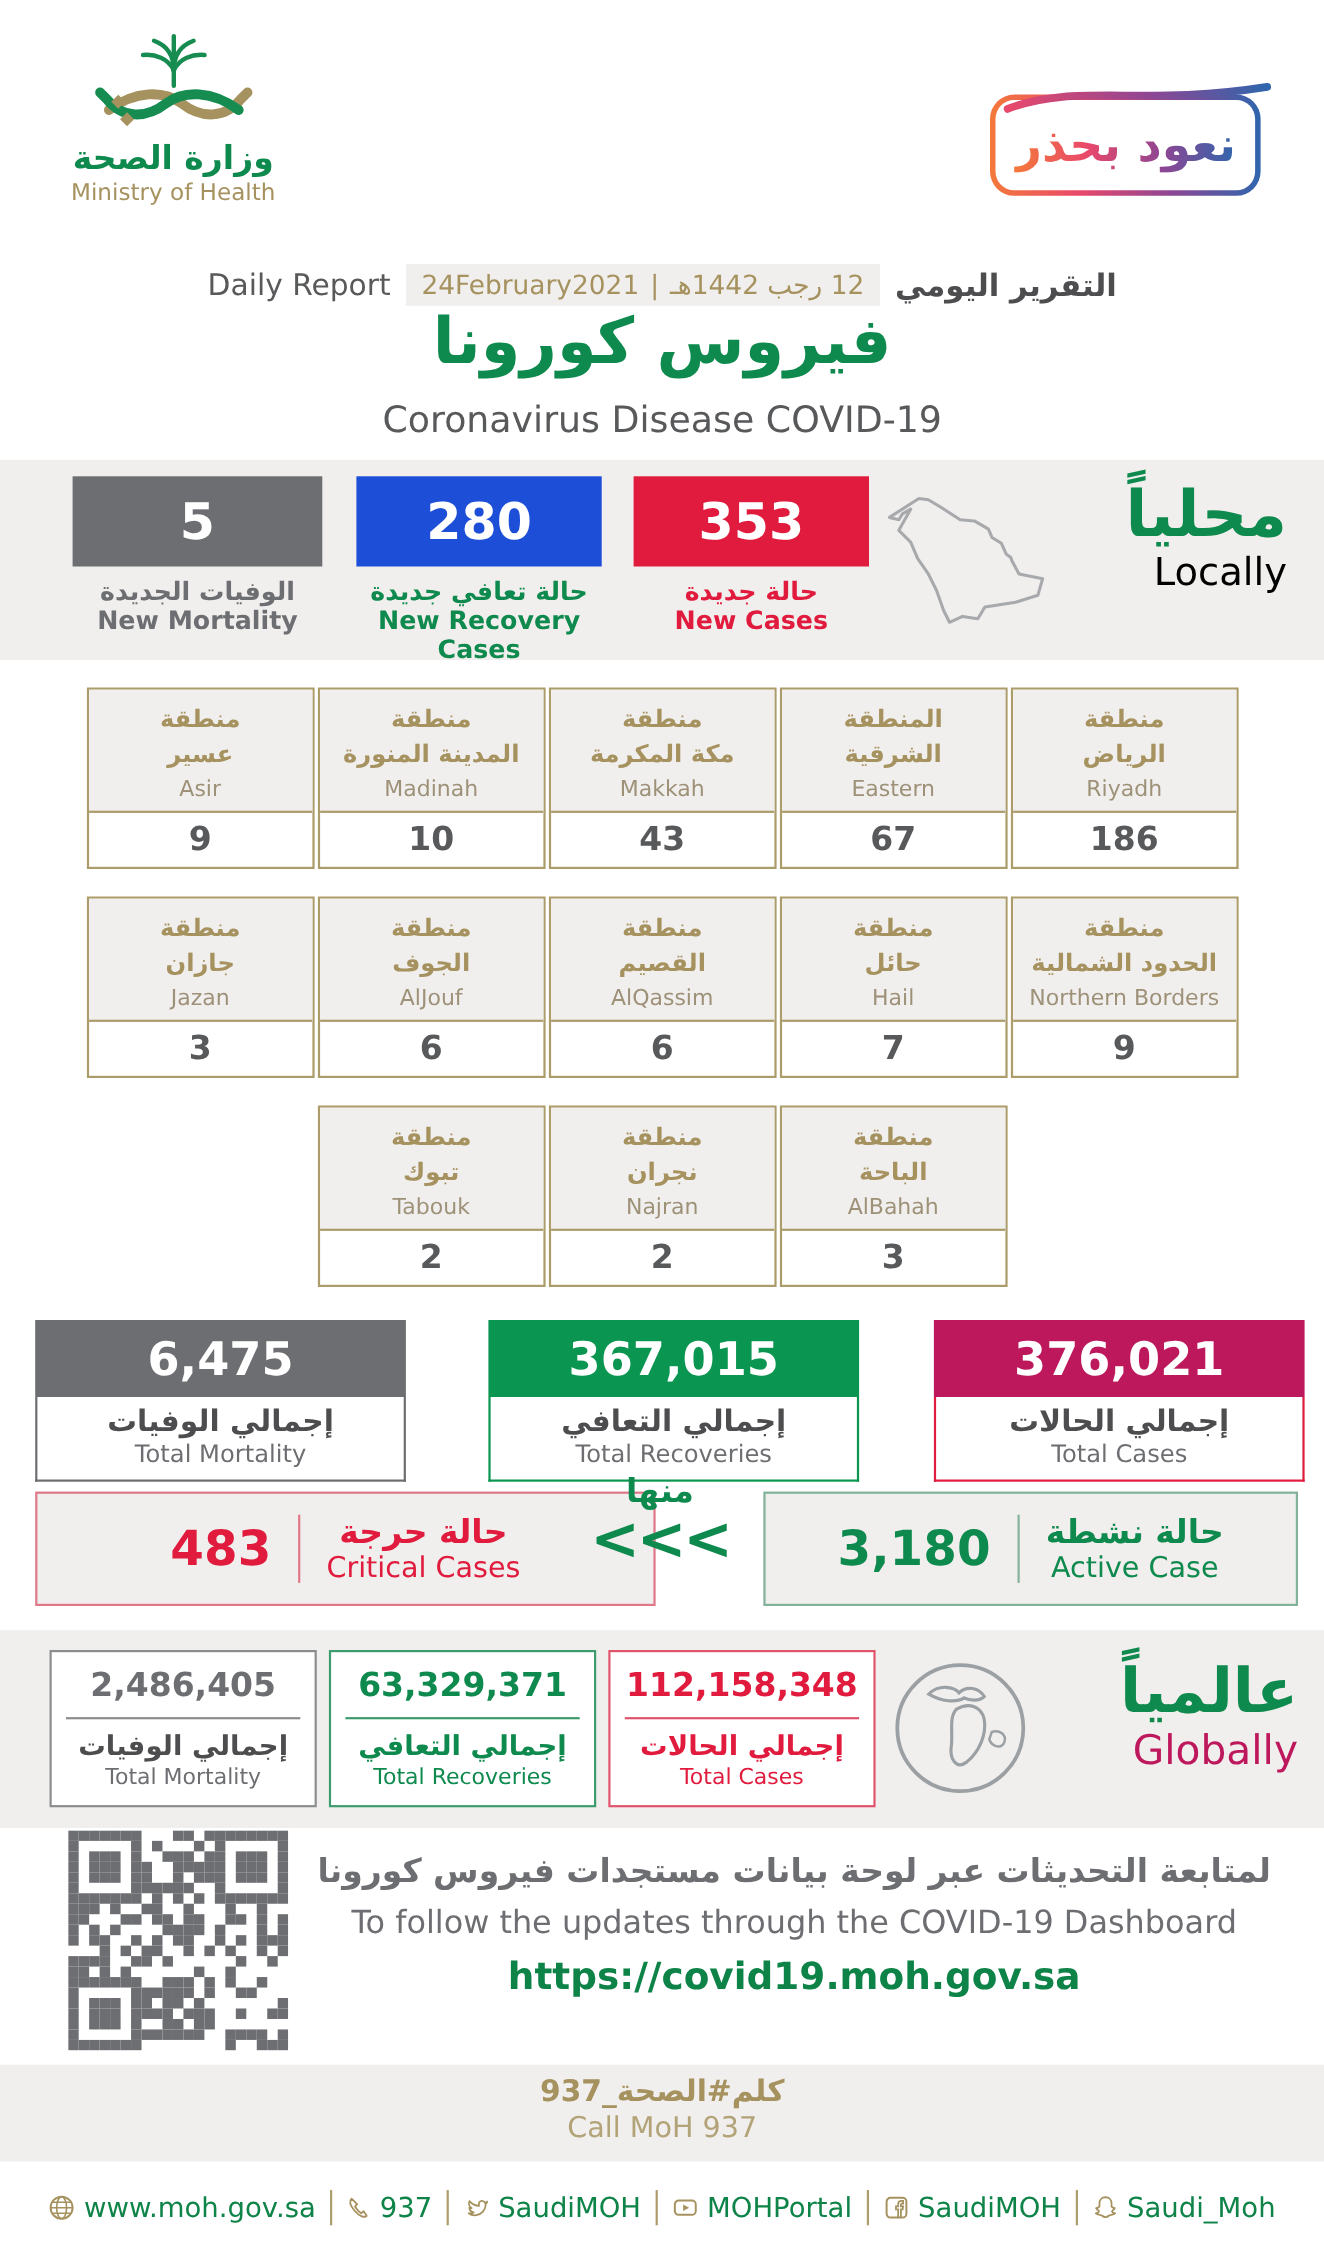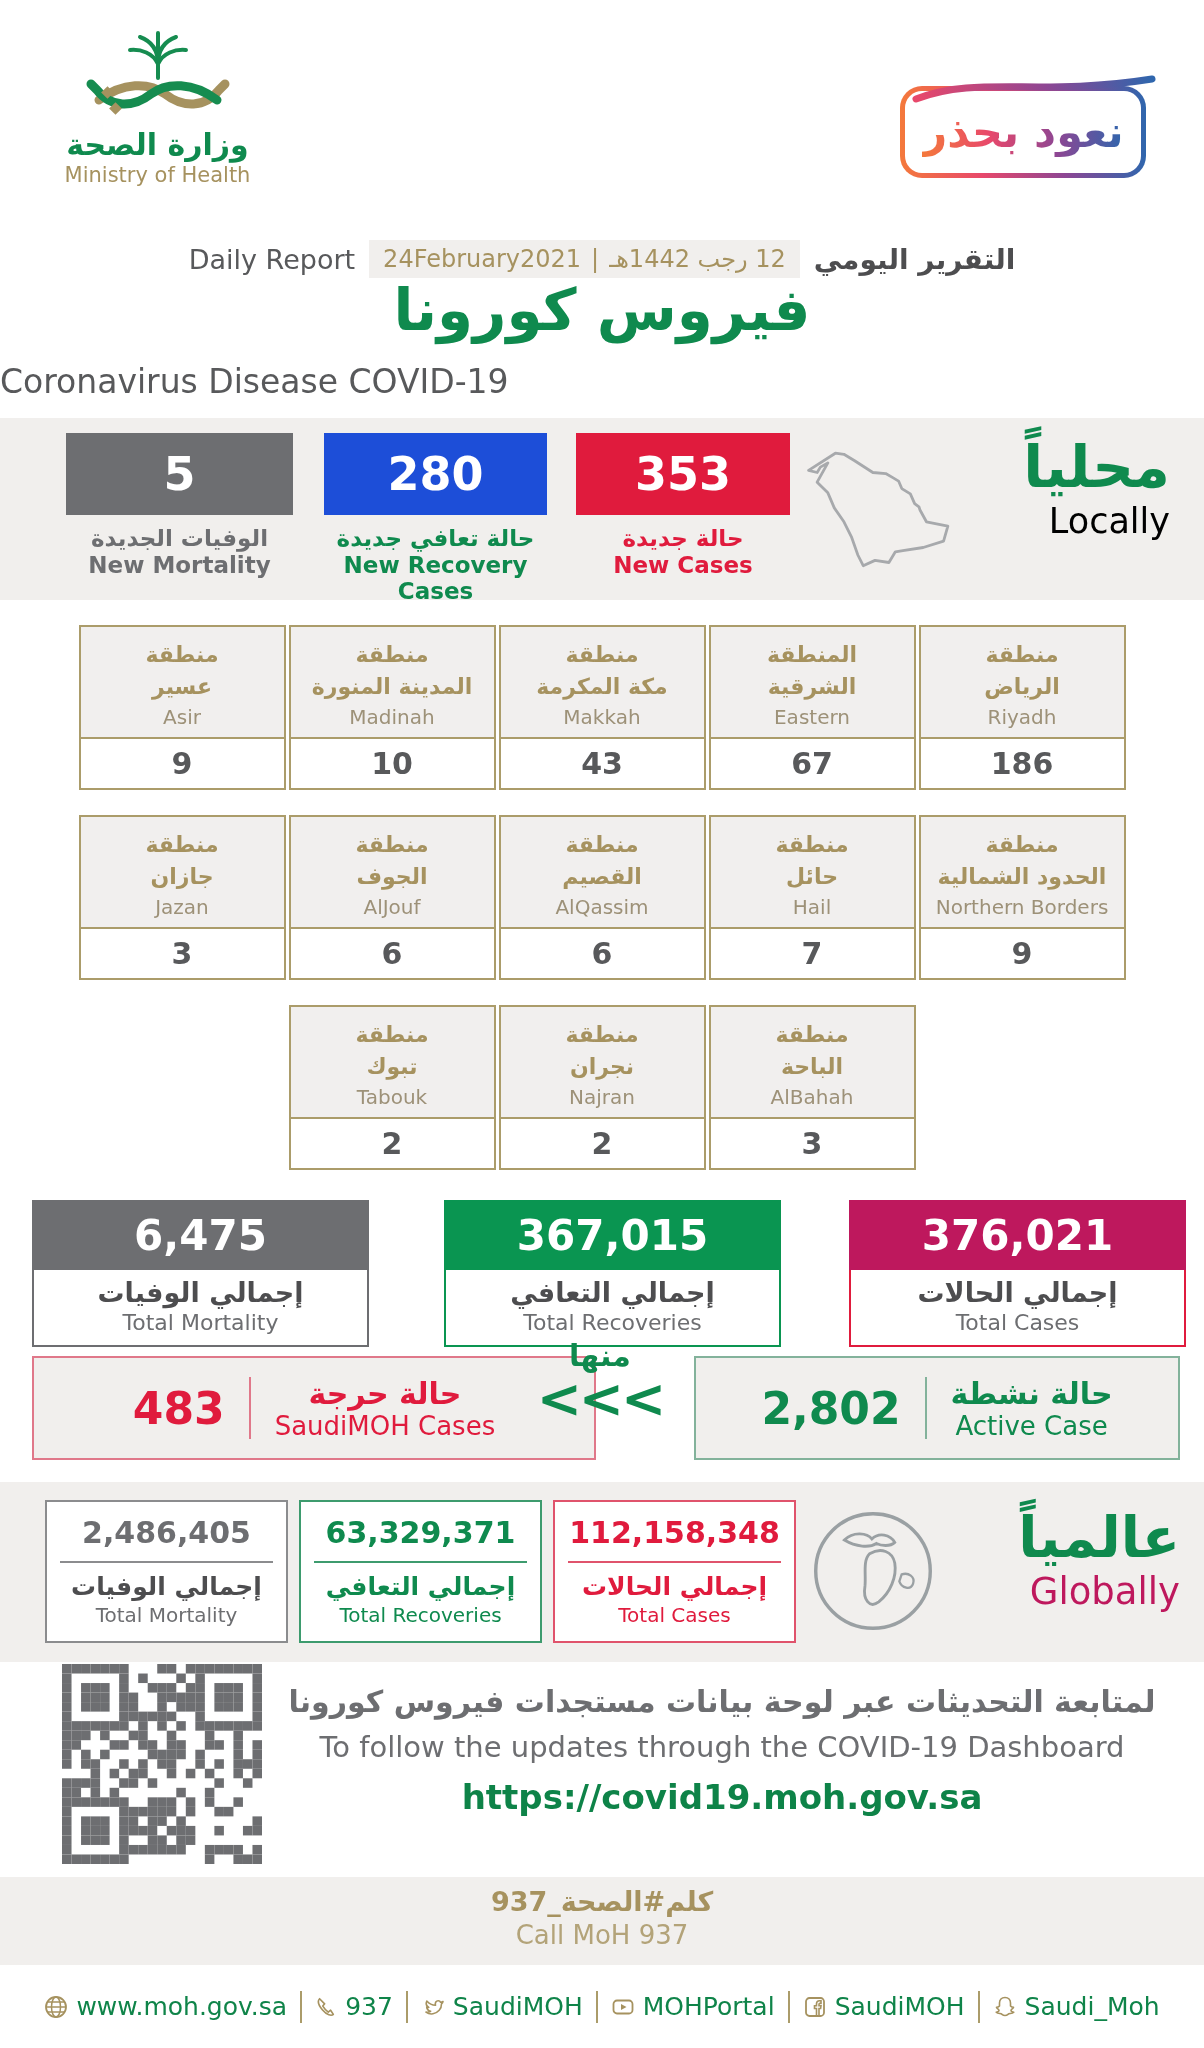--- a/index.html
+++ b/index.html
@@ -24,21 +24,21 @@
 
   .report-line{position:absolute;top:240px;left:0;width:100%;display:flex;
       justify-content:center;align-items:center;gap:14px;}
   .daily-report{font-size:27px;color:#58595b;}
   .date-box{background:#f1efed;padding:5px 14px;display:flex;align-items:center;gap:10px;
       font-size:24px;color:#a6925f;}
   .report-ar{font-size:28px;color:#4d4d4f;font-weight:bold;direction:rtl;}
 
   .title-ar{position:absolute;top:276px;left:0;width:100%;text-align:center;margin:0;
       font-size:58px;font-weight:bold;color:#0f8a4e;direction:rtl;}
-  .title-en{position:absolute;top:362px;left:0;width:100%;
+  .title-en{position:absolute;top:362px;left:0;width:100%;text-align:center;
       font-size:33px;color:#58595b;}
 
   
   .locally-band{position:absolute;top:418px;left:0;width:100%;height:182px;background:#f1efed;}
   .stat{position:absolute;top:15px;text-align:center;}
   .stat-box{height:82px;display:flex;align-items:center;justify-content:center;
       color:#fff;font-size:46px;font-weight:bold;}
   .stat-ar{font-size:23px;font-weight:bold;margin-top:10px;direction:rtl;}
   .stat-en{font-size:23px;font-weight:bold;margin-top:1px;}
   .stat-mortality{left:66px;width:227px;}
@@ -352,29 +352,29 @@
       </div>
     </div>
   </section>
 
   <section class="crit-row">
     <div class="crit-box">
       <div class="big-val">483</div>
       <div class="vdiv"></div>
       <div class="pair-labels">
         <div class="pl-ar">حالة حرجة</div>
-        <div class="pl-en">SaudiMOH Cases</div>
+        <div class="pl-en">Critical Cases</div>
       </div>
     </div>
     <div class="mid-which">
       <div class="minha">منها</div>
       <div class="chevrons">&lt;&lt;&lt;</div>
     </div>
     <div class="active-box">
-      <div class="big-val">2,802</div>
+      <div class="big-val">3,180</div>
       <div class="vdiv"></div>
       <div class="pair-labels">
         <div class="pl-ar">حالة نشطة</div>
         <div class="pl-en">Active Case</div>
       </div>
     </div>
   </section>
 
   <section class="globally-band">
     <div class="gbox g-mortality">

